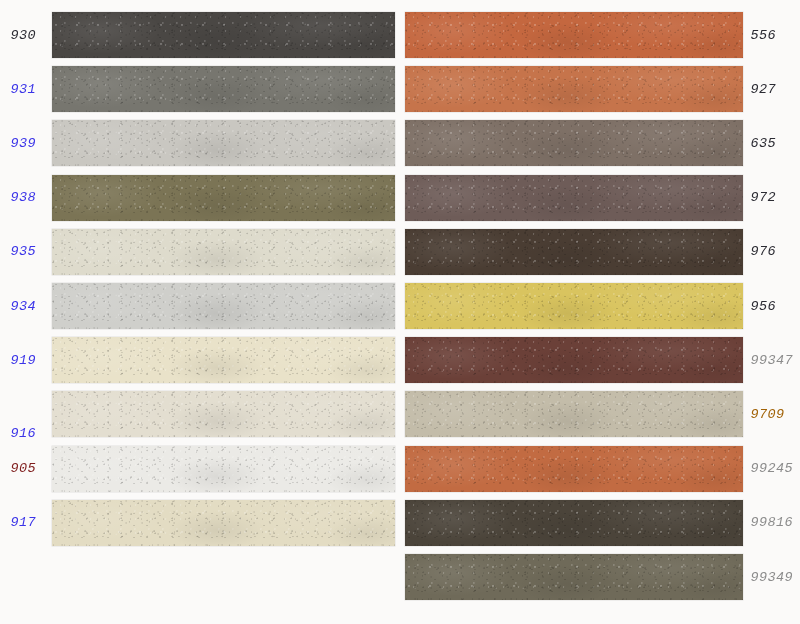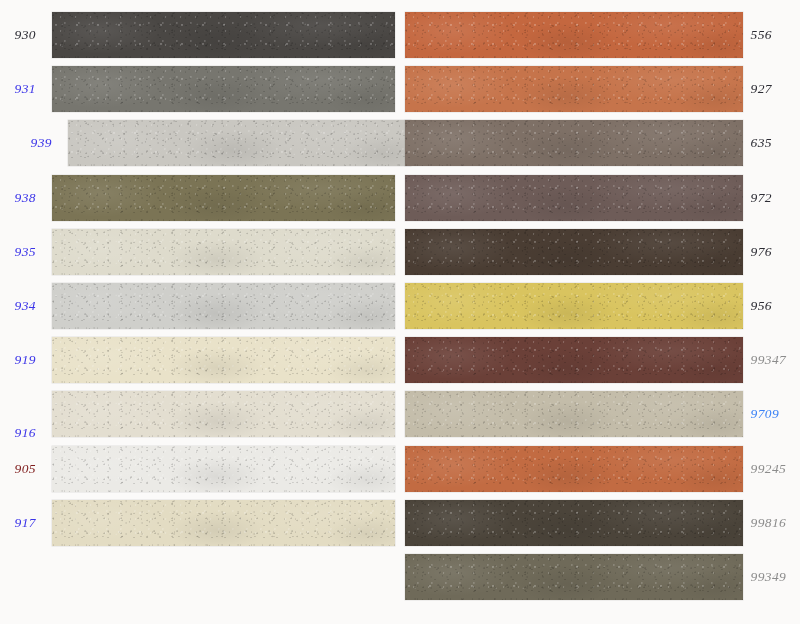--- a/index.html
+++ b/index.html
@@ -36,21 +36,21 @@
     position: absolute;
     height: 46px;
     display: flex;
     align-items: center;
   }
   .column.left .swatch-row  { left: 0px;  width: 400px; flex-direction: row; }
   .column.right .swatch-row { left: 0px;  width: 400px; flex-direction: row; }
 
   
   .swatch-label {
-    font-family: Liberation Serif, serif;
+    font-family: Liberation Mono, monospace;
     font-size: 13.5px;
     font-style: italic;
     letter-spacing: 0.4px;
     white-space: nowrap;
     user-select: none;
   }
   .column.left .swatch-label {
     width: 44px;
     text-align: right;
     padding-right: 8px;
@@ -119,21 +119,21 @@
 
   <div class="column left" id="left-column">
       <div class="swatch-row" style="top: 12px;">
         <div class="swatch-label" style="color: rgb(43, 43, 51);">930</div>
         <div class="swatch-chip" style="background: rgb(74, 71, 68); margin-left: 8px;"></div>
       </div>
       <div class="swatch-row" style="top: 66.2px;">
         <div class="swatch-label" style="color: rgb(59, 52, 232);">931</div>
         <div class="swatch-chip" style="background: rgb(119, 118, 111); margin-left: 8px;"></div>
       </div>
-      <div class="swatch-row" style="top: 120.4px; padding-left: 16px;">
+      <div class="swatch-row" style="top: 120.4px;">
         <div class="swatch-label" style="color: rgb(59, 52, 232);">939</div>
         <div class="swatch-chip" style="background: rgb(201, 199, 193); margin-left: 8px;"></div>
       </div>
       <div class="swatch-row" style="top: 174.6px;">
         <div class="swatch-label" style="color: rgb(59, 52, 232); padding-left: 8px;">938</div>
         <div class="swatch-chip" style="background: rgb(123, 116, 85); margin-left: 8px;"></div>
       </div>
       <div class="swatch-row" style="top: 228.8px;">
         <div class="swatch-label" style="color: rgb(59, 52, 232);">935</div>
         <div class="swatch-chip" style="background: rgb(222, 219, 204); margin-left: 8px;"></div>
@@ -184,21 +184,21 @@
       <div class="swatch-row" style="top: 283px;">
         <div class="swatch-chip" style="background: rgb(217, 196, 95); margin-left: 5px;"></div>
         <div class="swatch-label" style="color: rgb(43, 43, 51);">956</div>
       </div>
       <div class="swatch-row" style="top: 337.2px; align-items: center;">
         <div class="swatch-chip" style="background: rgb(107, 64, 56); margin-left: 5px;"></div>
         <div class="swatch-label" style="color: rgb(140, 140, 140);">99347</div>
       </div>
       <div class="swatch-row" style="top: 391.4px;">
         <div class="swatch-chip" style="background: rgb(195, 188, 169); margin-left: 5px;"></div>
-        <div class="swatch-label" style="color: #3b82f6;">9709</div>
+        <div class="swatch-label" style="color: #a16207;">9709</div>
       </div>
       <div class="swatch-row" style="top: 445.6px;">
         <div class="swatch-chip" style="background: rgb(194, 107, 66); margin-left: 5px;"></div>
         <div class="swatch-label" style="color: rgb(140, 140, 140);">99245</div>
       </div>
       <div class="swatch-row" style="top: 499.8px;">
         <div class="swatch-chip" style="background: rgb(75, 68, 58); margin-left: 5px;"></div>
         <div class="swatch-label" style="color: rgb(140, 140, 140);">99816</div>
       </div>
       <div class="swatch-row" style="top: 554px;">

